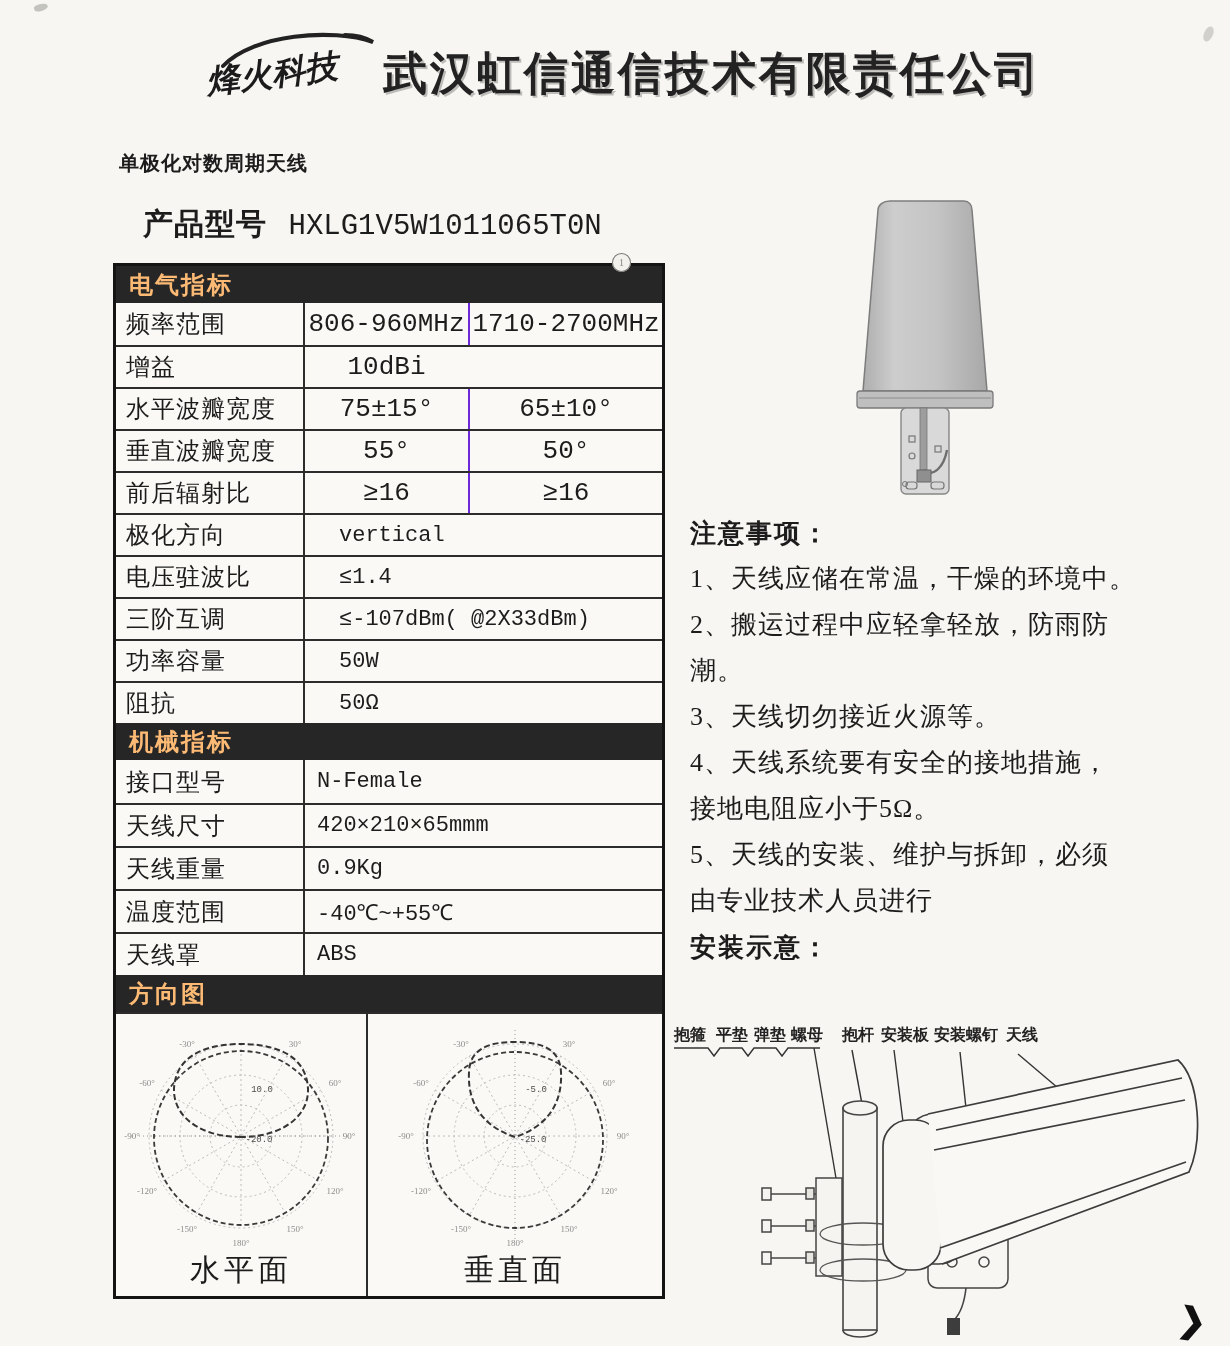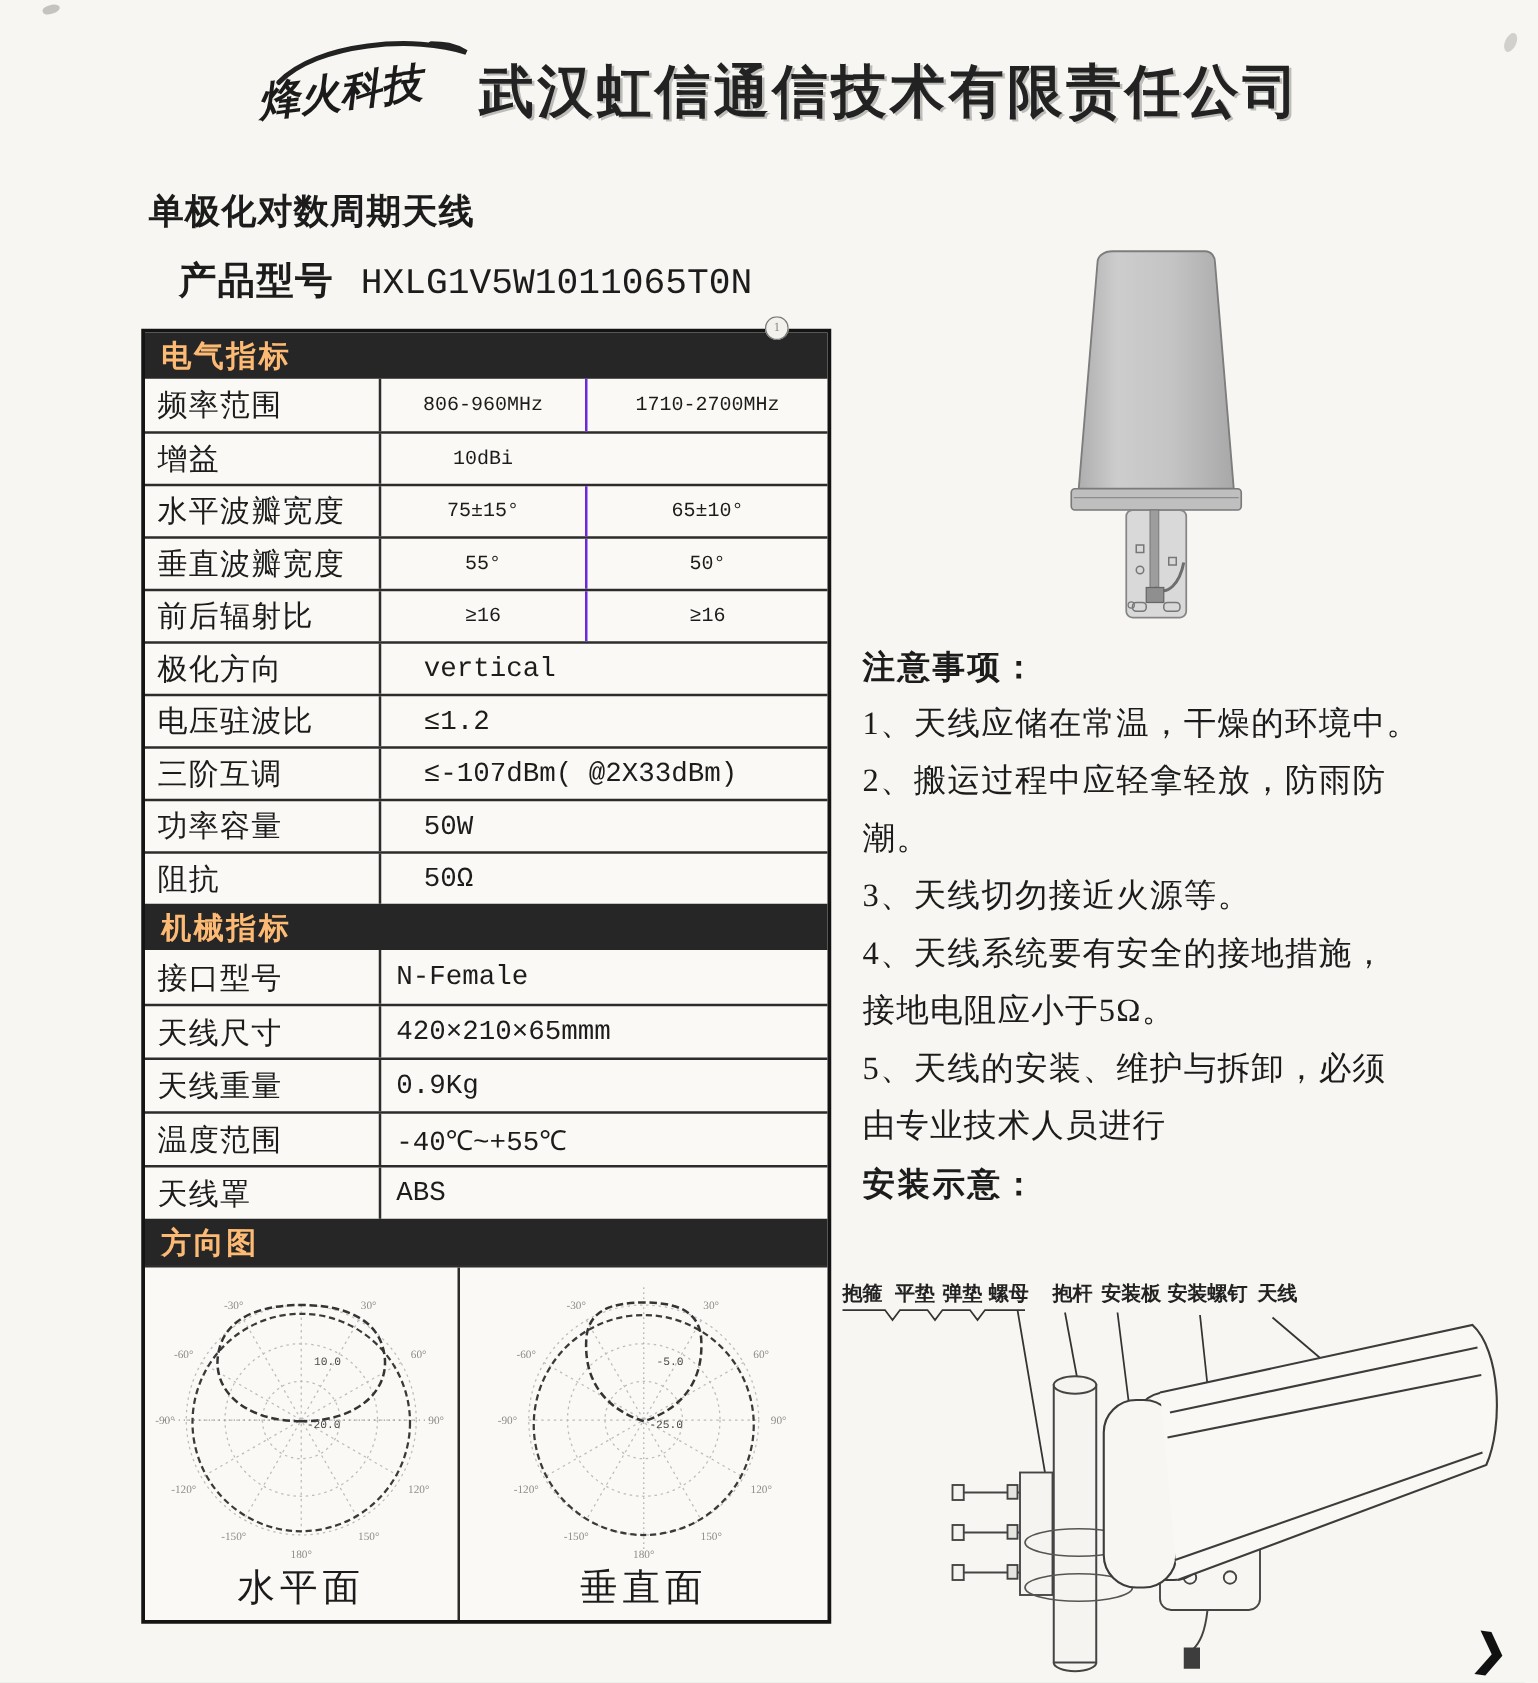--- a/index.html
+++ b/index.html
@@ -6,37 +6,37 @@
   .page{position:relative;width:1230px;height:1346px;background:#f7f6f2;overflow:hidden;
         font-family:"Liberation Serif","DejaVu Serif",serif;color:#1c1c1c;}
 
   
   .logo{position:absolute;left:205px;top:26px;width:180px;height:92px;}
   .company{position:absolute;left:383px;top:44px;font-family:"Liberation Sans","DejaVu Sans",sans-serif;
            font-size:44px;font-weight:900;letter-spacing:3px;color:#222;
            text-shadow:2px 2px 0 rgba(40,40,40,.28);transform:scaleY(1.04);white-space:nowrap;}
 
   .doc-title{position:absolute;left:119px;top:150px;font-family:"Liberation Sans","DejaVu Sans",sans-serif;
-             font-size:28px;font-weight:bold;letter-spacing:1px;}
+             font-size:20px;font-weight:bold;letter-spacing:1px;}
   .model-line{position:absolute;left:119px;top:204px;font-size:30px;white-space:nowrap;margin-left:24px;}
   .model-line .lbl{font-family:"Liberation Sans","DejaVu Sans",sans-serif;font-weight:bold;letter-spacing:1px;}
   .model-line .val{font-family:"Liberation Mono","DejaVu Sans Mono",monospace;font-size:29px;margin-left:14px;}
 
   
   .spec-table{position:absolute;left:113px;top:263px;width:552px;box-sizing:border-box;
               border:3px solid #141414;background:#faf9f5;}
   .bar{height:37px;background:#262626;color:#fdba74;display:flex;align-items:center;
        padding:0 13px;font-family:"Liberation Sans","DejaVu Sans",sans-serif;
        font-size:24px;font-weight:bold;letter-spacing:2px;box-sizing:border-box;}
   .row{display:flex;height:42px;box-sizing:border-box;border-top:2px solid #2c2c2c;}
   .row.mech{height:43px;}
   .row .label{width:189px;box-sizing:border-box;border-right:2px solid #2c2c2c;
               display:flex;align-items:center;padding-left:10px;font-size:24px;letter-spacing:1px;}
   .row .v{width:163px;box-sizing:border-box;display:flex;align-items:center;justify-content:center;
-          font-family:"Liberation Mono","DejaVu Sans Mono",monospace;font-size:16px;}
+          font-family:"Liberation Mono","DejaVu Sans Mono",monospace;font-size:26px;}
   .row .v.last{flex:1;border-left:2px solid #6d28d9;text-align:center;}
   .row .sv{flex:1;display:flex;align-items:center;padding-left:34px;
            font-family:"Liberation Mono","DejaVu Sans Mono",monospace;font-size:22px;}
   .row .sv.mech{padding-left:12px;}
   .plots{display:flex;height:282px;border-top:2px solid #2c2c2c;}
   .plot-cell{width:252px;box-sizing:border-box;border-right:2px solid #2c2c2c;
              display:flex;flex-direction:column;align-items:center;}
   .plot-cell.right{flex:1;border-right:none;}
   .plot-caption{font-size:30px;letter-spacing:4px;margin-top:-4px;}
 
@@ -110,21 +110,21 @@
       <div class="v">≥16</div>
       <div class="v last">≥16</div>
     </div>
 
     <div class="row">
       <div class="cell label">极化方向</div>
       <div class="sv">vertical</div>
     </div>
     <div class="row">
       <div class="cell label">电压驻波比</div>
-      <div class="sv">≤1.2</div>
+      <div class="sv">≤1.4</div>
     </div>
     <div class="row">
       <div class="cell label">三阶互调</div>
       <div class="sv">≤-107dBm( @2X33dBm)</div>
     </div>
     <div class="row">
       <div class="cell label">功率容量</div>
       <div class="sv">50W</div>
     </div>
     <div class="row">

